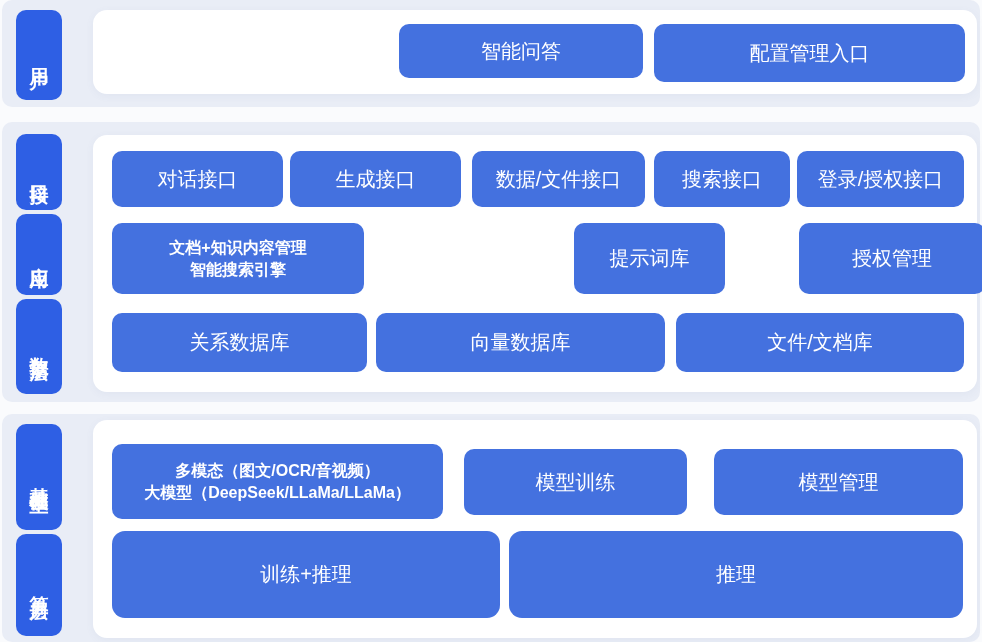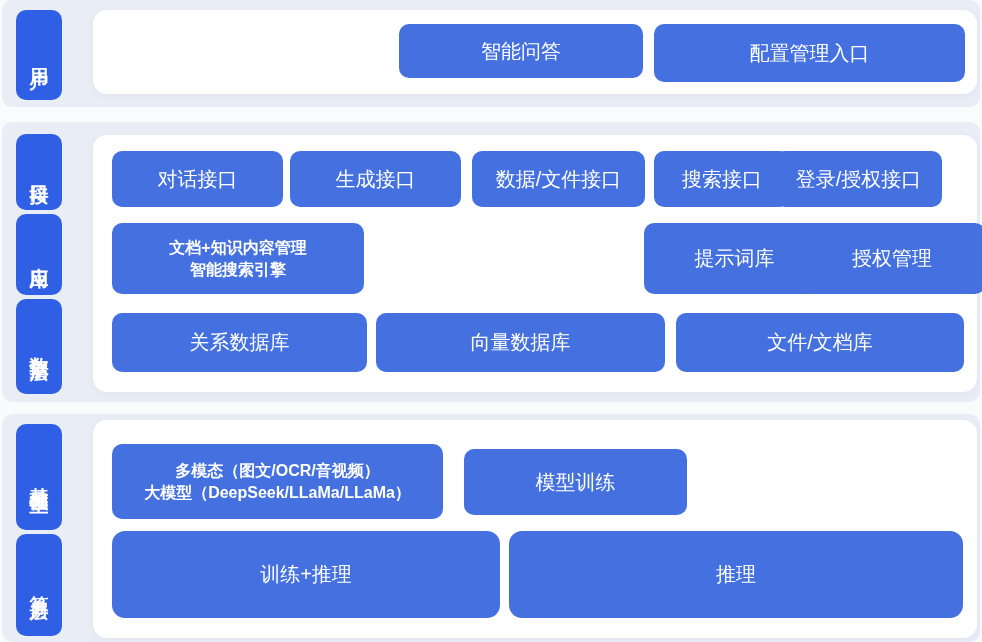--- a/index.html
+++ b/index.html
@@ -76,39 +76,40 @@
 
   <div class="panel" style="top:135px;height:257px"></div>
   <div class="side-label" style="top:134px;height:76px">接口</div>
   <div class="side-label" style="top:214px;height:81px">应用</div>
   <div class="side-label" style="top:299px;height:95px">数据层</div>
 
   <div class="node" style="left:112px;top:151px;width:171px;height:56px">对话接口</div>
   <div class="node" style="left:290px;top:151px;width:171px;height:56px">生成接口</div>
   <div class="node" style="left:472px;top:151px;width:173px;height:56px">数据/文件接口</div>
   <div class="node" style="left:654px;top:151px;width:136px;height:56px">搜索接口</div>
-  <div class="node" style="left:775px;top:151px;width:167px;height:56px">登录/授权接口</div>
+  <div class="node" style="left:797px;top:151px;width:167px;height:56px">登录/授权接口</div>
 
   <div class="node two-line" style="left:112px;top:223px;width:252px;height:71px">
     <div>文档+知识内容管理</div>
     <div>智能搜索引擎</div>
   </div>
-  <div class="node" style="left:644px;top:223px;width:181px;height:71px">提示词库</div>
+  <div class="node" style="left:574px;top:223px;width:151px;height:71px">提示词库</div>
   <div class="node" style="left:799px;top:223px;width:186px;height:71px">授权管理</div>
 
   <div class="node" style="left:112px;top:313px;width:255px;height:59px">关系数据库</div>
   <div class="node" style="left:376px;top:313px;width:289px;height:59px">向量数据库</div>
   <div class="node" style="left:676px;top:313px;width:288px;height:59px">文件/文档库</div>
 
   <div class="panel" style="top:420px;height:218px"></div>
   <div class="side-label" style="top:424px;height:106px">基础模型</div>
   <div class="side-label" style="top:534px;height:102px">算力层</div>
 
   <div class="node two-line" style="left:112px;top:444px;width:331px;height:75px">
     <div>多模态（图文/OCR/音视频）</div>
     <div>大模型（DeepSeek/LLaMa/LLaMa）</div>
   </div>
   <div class="node" style="left:464px;top:449px;width:223px;height:66px">模型训练</div>
+  <div class="node" style="left:714px;top:449px;width:249px;height:66px">模型管理</div>
 
   <div class="node lg" style="left:112px;top:531px;width:388px;height:87px">训练+推理</div>
   <div class="node lg" style="left:509px;top:531px;width:454px;height:87px">推理</div>
 
 </div>
 
 </body></html>

